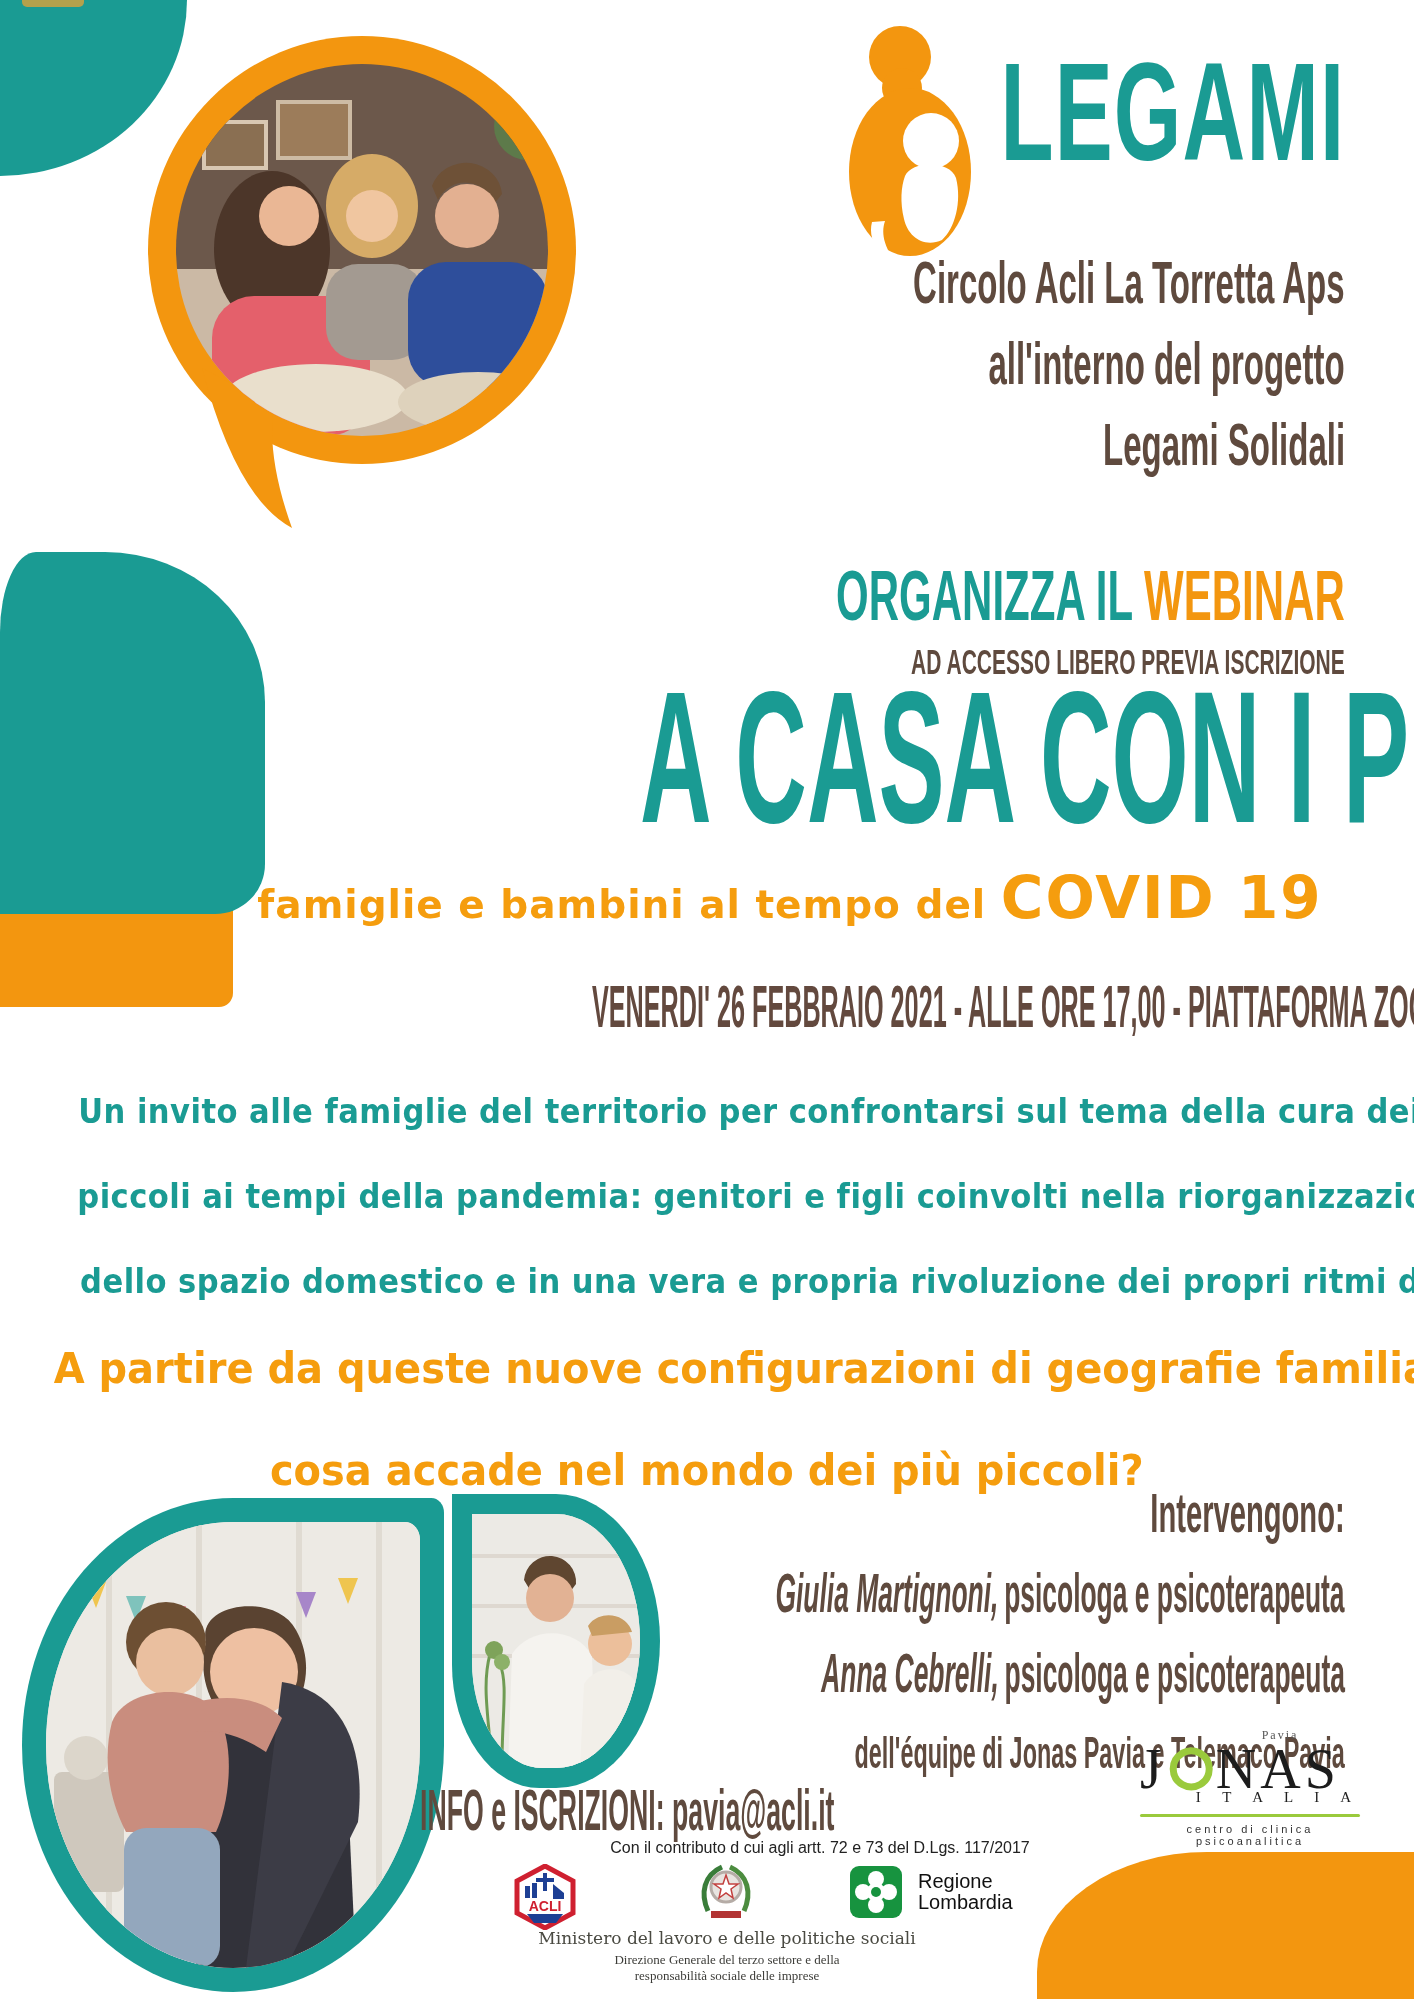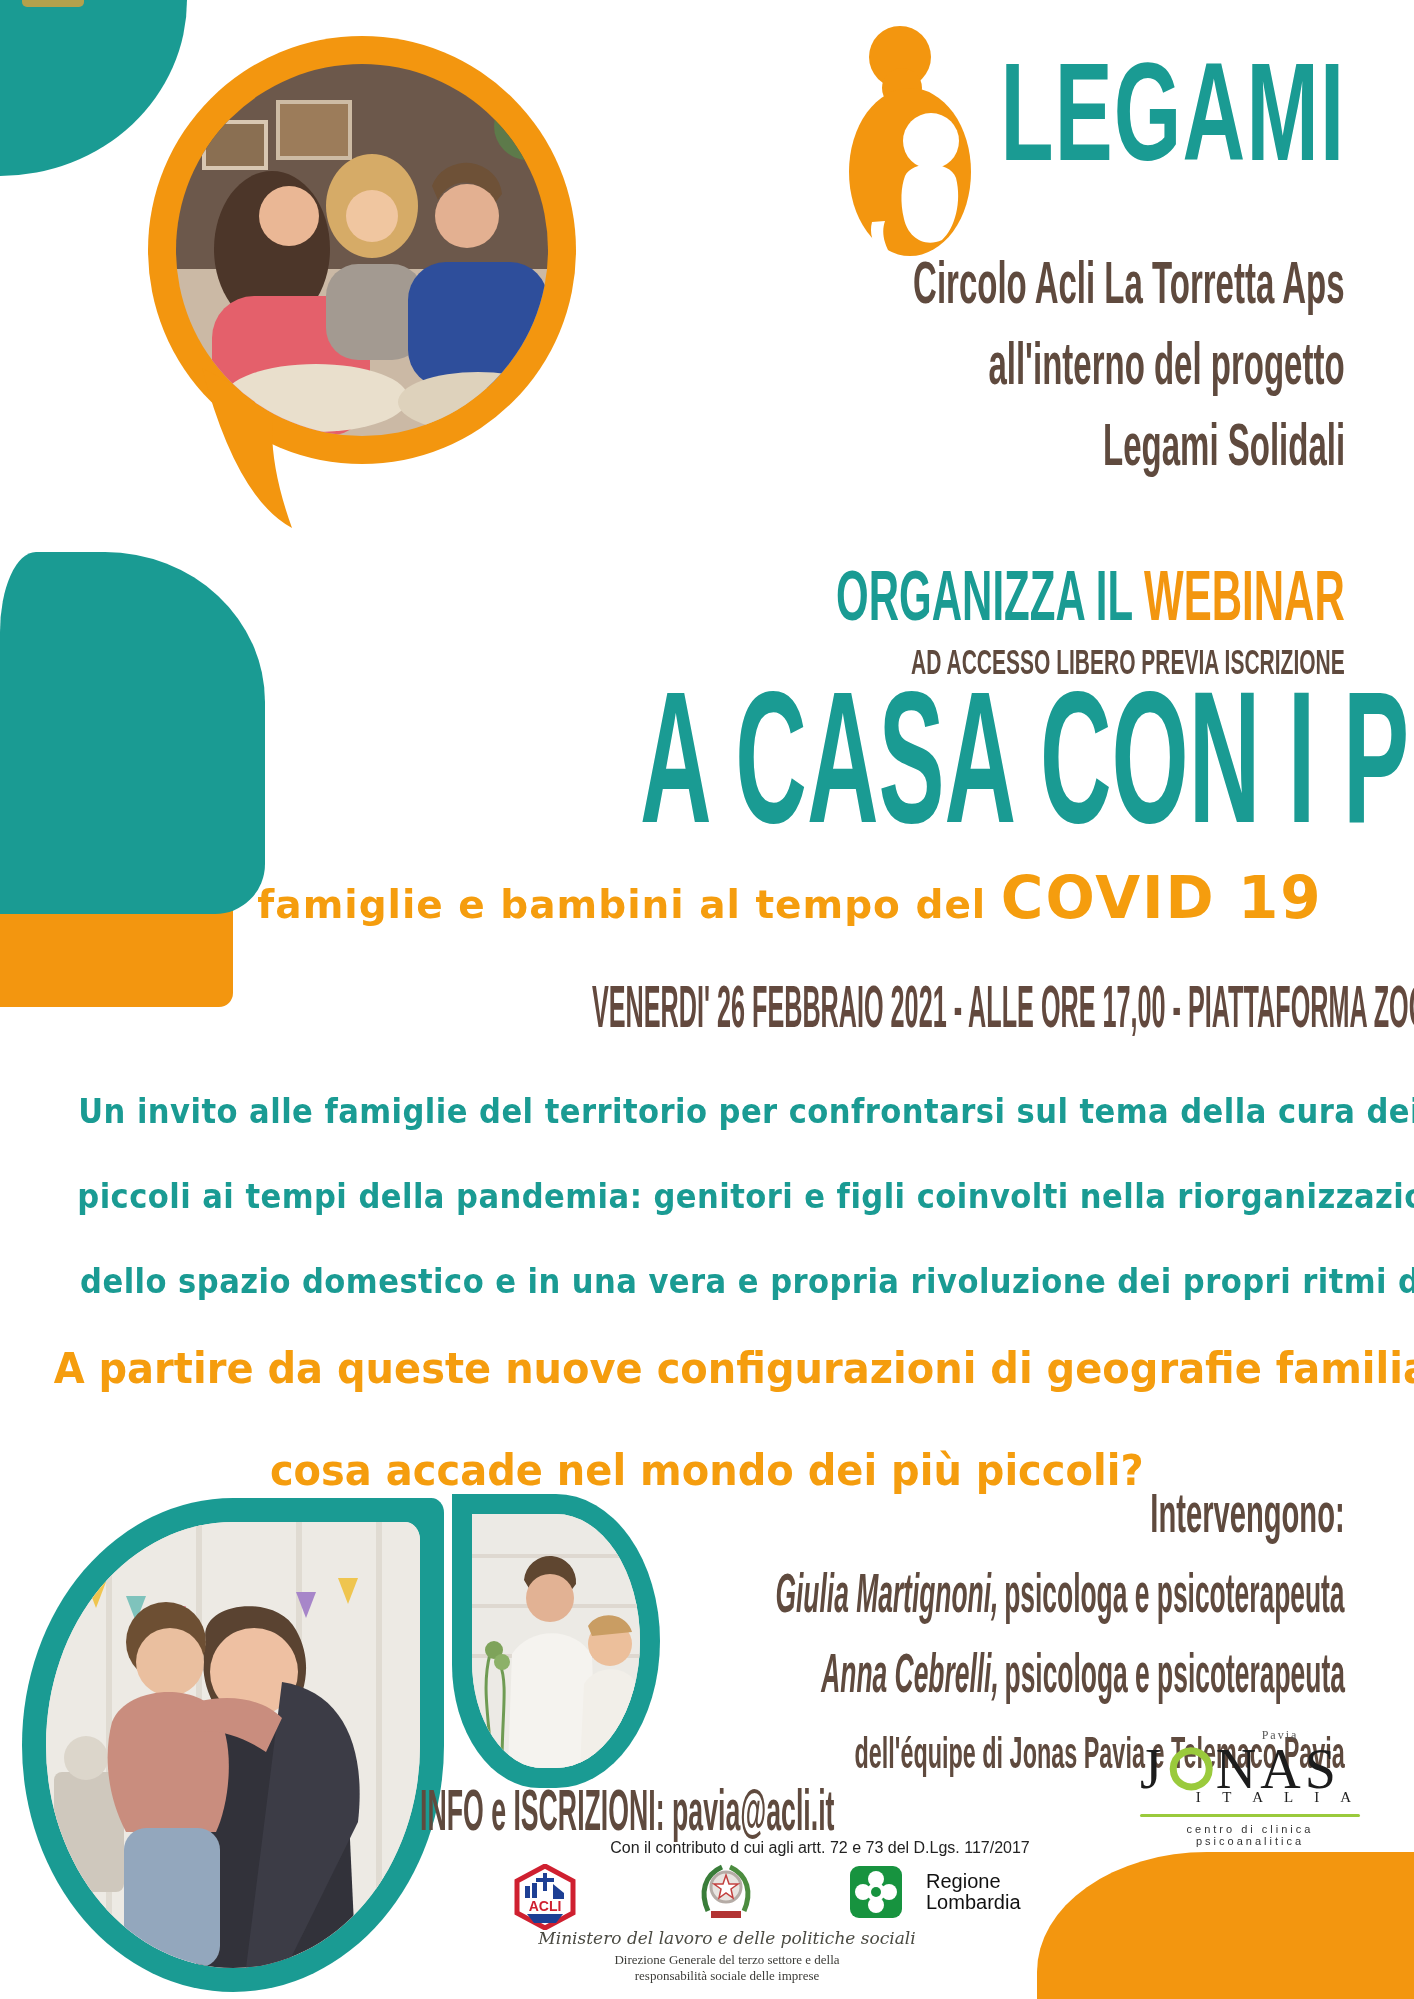--- a/index.html
+++ b/index.html
@@ -77,24 +77,24 @@
   .jonas .word{font-size:56px;line-height:52px;letter-spacing:4px;display:flex;align-items:center;}
   .jonas .osvg{margin:0 2px;}
   .jonas .country{display:block;text-align:right;font-size:15px;letter-spacing:9px;margin-top:-6px;}
   .jonas .rule{height:3px;background:#9aca3c;margin-top:8px;border-radius:2px;}
   .jonas .tag{display:block;text-align:center;font-size:11px;letter-spacing:3px;color:#333;margin-top:6px;
               font-family:"Liberation Sans",sans-serif;}
   
   .contrib{left:560px;top:1839px;width:520px;text-align:center;font-size:16px;color:#222;z-index:3;}
   .acli-logo{left:513px;top:1864px;z-index:3;}
   .emblem{left:698px;top:1859px;z-index:3;}
-  .regione{left:850px;top:1866px;z-index:3;display:flex;align-items:center;gap:24px;}
+  .regione{left:850px;top:1866px;z-index:3;display:flex;align-items:center;gap:16px;}
   .regione .txt{font-size:20px;line-height:21px;color:#111;}
   .ministero{left:527px;top:1928px;width:400px;text-align:center;z-index:3;
-             font-family:"DejaVu Serif",serif;font-style:italic;font-size:17px;color:#4a4a42;}
+             font-family:"DejaVu Serif",serif;font-size:17px;color:#4a4a42;}
   .direzione{left:527px;top:1952px;width:400px;text-align:center;z-index:3;
              font-family:"Liberation Serif",serif;font-size:13px;line-height:16px;color:#3c3c38;}
 </style>
 </head>
 <body>
 
 <div class="poster">
 
   <div class="abs corner-teal"></div>
   <div class="abs olive-sliver"></div>

